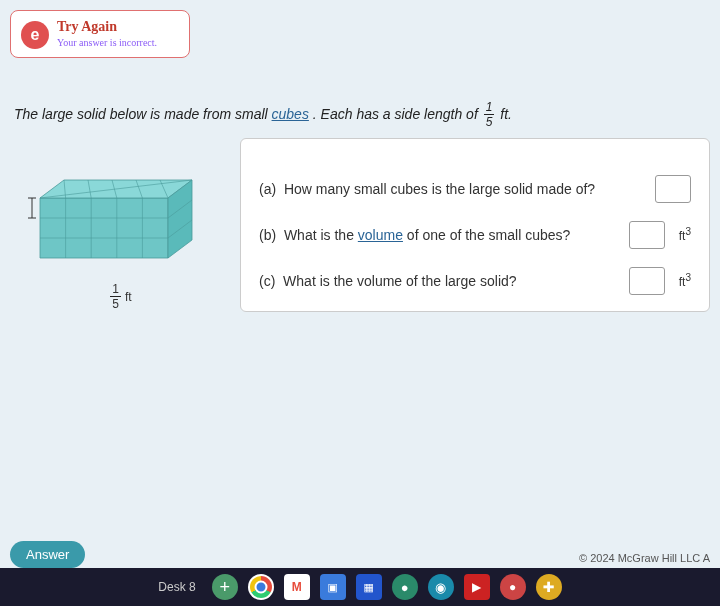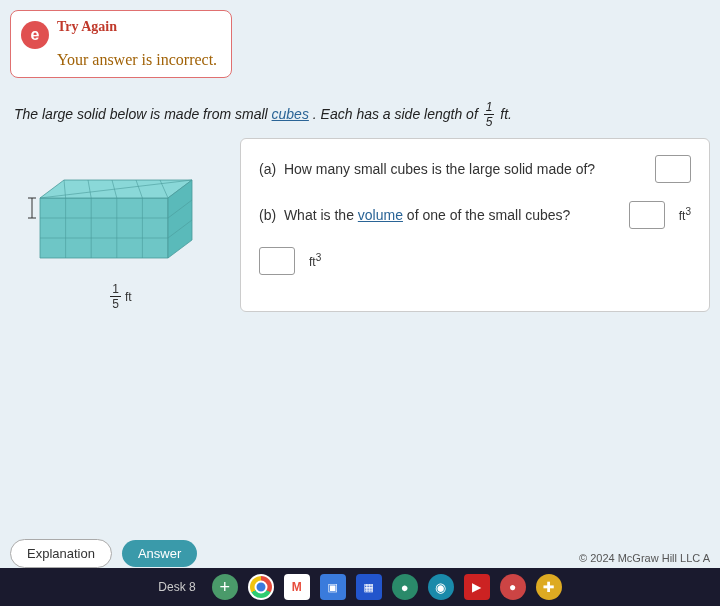--- a/index.html
+++ b/index.html
@@ -45,23 +45,23 @@
       display: flex;
       flex-direction: column;
       font-family: Liberation Serif, serif;
     }
     .try-again-title {
       color: #c0392b;
       font-weight: bold;
       font-size: 14px;
     }
     .try-again-subtitle {
-      color: #a16207;
-      font-size: 16px;
-      margin-top: 16px;
+      color: #8b5cf6;
+      font-size: 10px;
+      margin-top: 2px;
     }
 
     
     .main-content {
       position: absolute;
       top: 100px;
       left: 10px;
       right: 10px;
       bottom: 60px;
       background: #e8f0f5;
@@ -141,20 +141,21 @@
     
     .questions-panel {
       flex: 1;
       background: white;
       border: 1px solid #ccc;
       border-radius: 6px;
       padding: 16px 18px;
       display: flex;
       flex-direction: column;
       gap: 18px;
+      justify-content: flex-end;
     }
 
     .question-row {
       display: flex;
       align-items: center;
       gap: 10px;
     }
     .question-label {
       color: #333;
       font-size: 14px;
@@ -366,31 +367,33 @@
         <span class="question-label">
           (b) &nbsp;What is the <span class="underline">volume</span> of one of the small cubes?
         </span>
         <div class="answer-input-wrap">
           <input type="text" class="answer-input" value="" style="">
           <span class="unit-label">ft<span class="superscript">3</span></span>
         </div>
       </div>
 
       <div class="question-row">
+        <span class="question-label">
+          (c) &nbsp;What is the volume of the large solid?
+        </span>
         <div class="answer-input-wrap">
           <input type="text" class="answer-input" value="" style="">
           <span class="unit-label">ft<span class="superscript">3</span></span>
         </div>
       </div>
     </div>
   </div>
 </div>
 
 <div class="bottom-bar">
-  <button class="btn-explanation">Explanation</button>
   <button class="btn-recheck">Answer</button>
 </div>
 
 <div class="copyright">© 2024 McGraw Hill LLC  A</div>
 
 <div class="taskbar">
   <span class="taskbar-label">Desk 8</span>
   <div class="taskbar-icon ti-add">+</div>
   <div class="taskbar-icon" style="background:white;border-radius:50%;padding:1px;">
     <div class="chrome-icon"></div>

